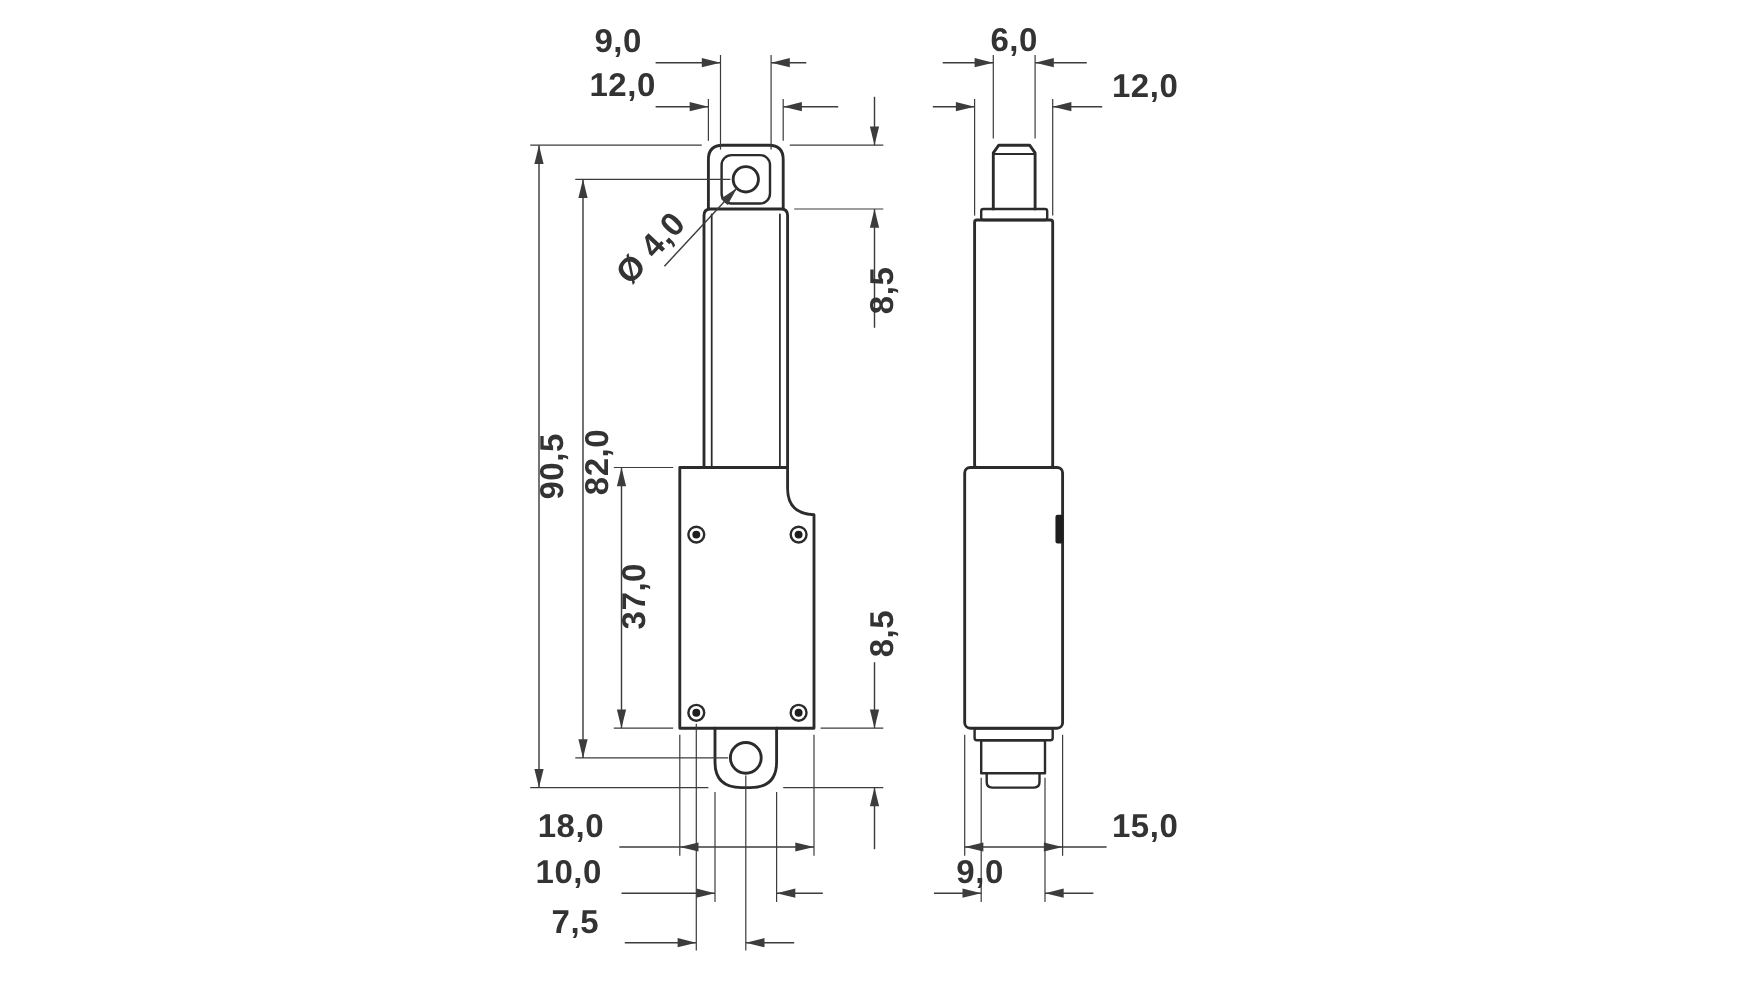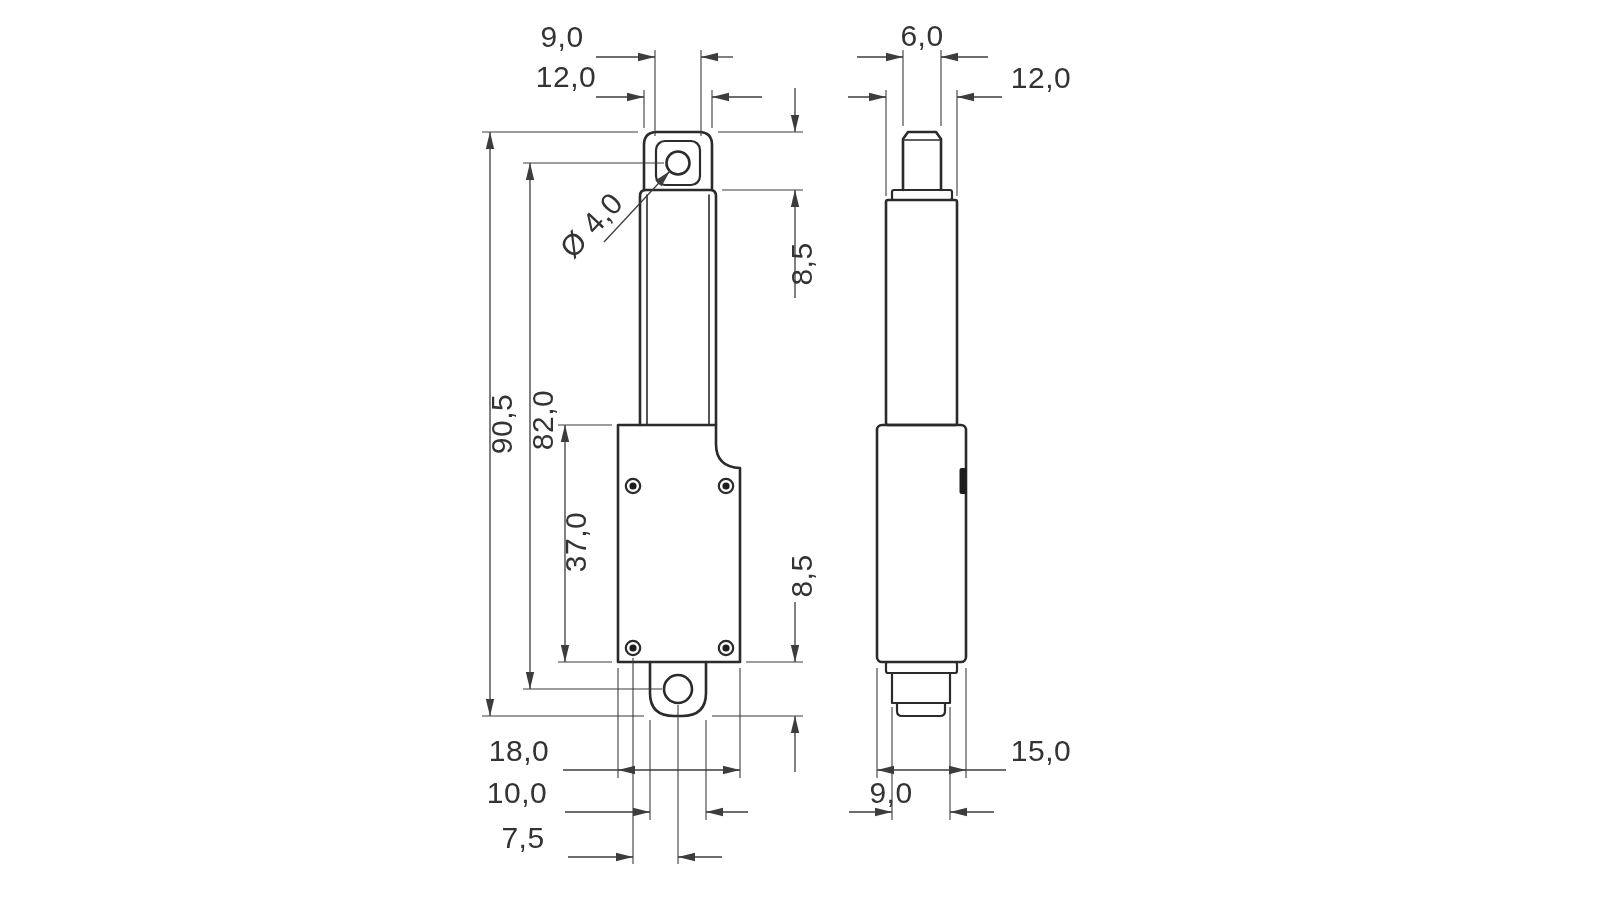--- a/index.html
+++ b/index.html
@@ -1,16 +1,16 @@
 <!DOCTYPE html>
 <html><head>
 <meta charset="utf-8">
 <style>
   html,body{margin:0;padding:0;background:#ffffff;}
-  .stage{width:1528px;height:900px;position:relative;background:#ffffff;overflow:hidden;}
+  .stage{width:1528px;height:900px;position:relative;background:#ffffff;overflow:hidden;font-weight:bold;}
   svg{display:block;}
   svg text{
     font-family:"Liberation Sans", sans-serif;
     font-size:30px;
     fill:#333333;
     letter-spacing:0.5px;
   }
   .geo{stroke:#2b2b2b;stroke-width:2.6;fill:none;stroke-linecap:round;stroke-linejoin:round;}
   .geo-mid{stroke:#2b2b2b;stroke-width:2.2;fill:none;stroke-linecap:round;stroke-linejoin:round;}
   .geo-thin{stroke:#2b2b2b;stroke-width:1.6;fill:none;stroke-linecap:round;}

